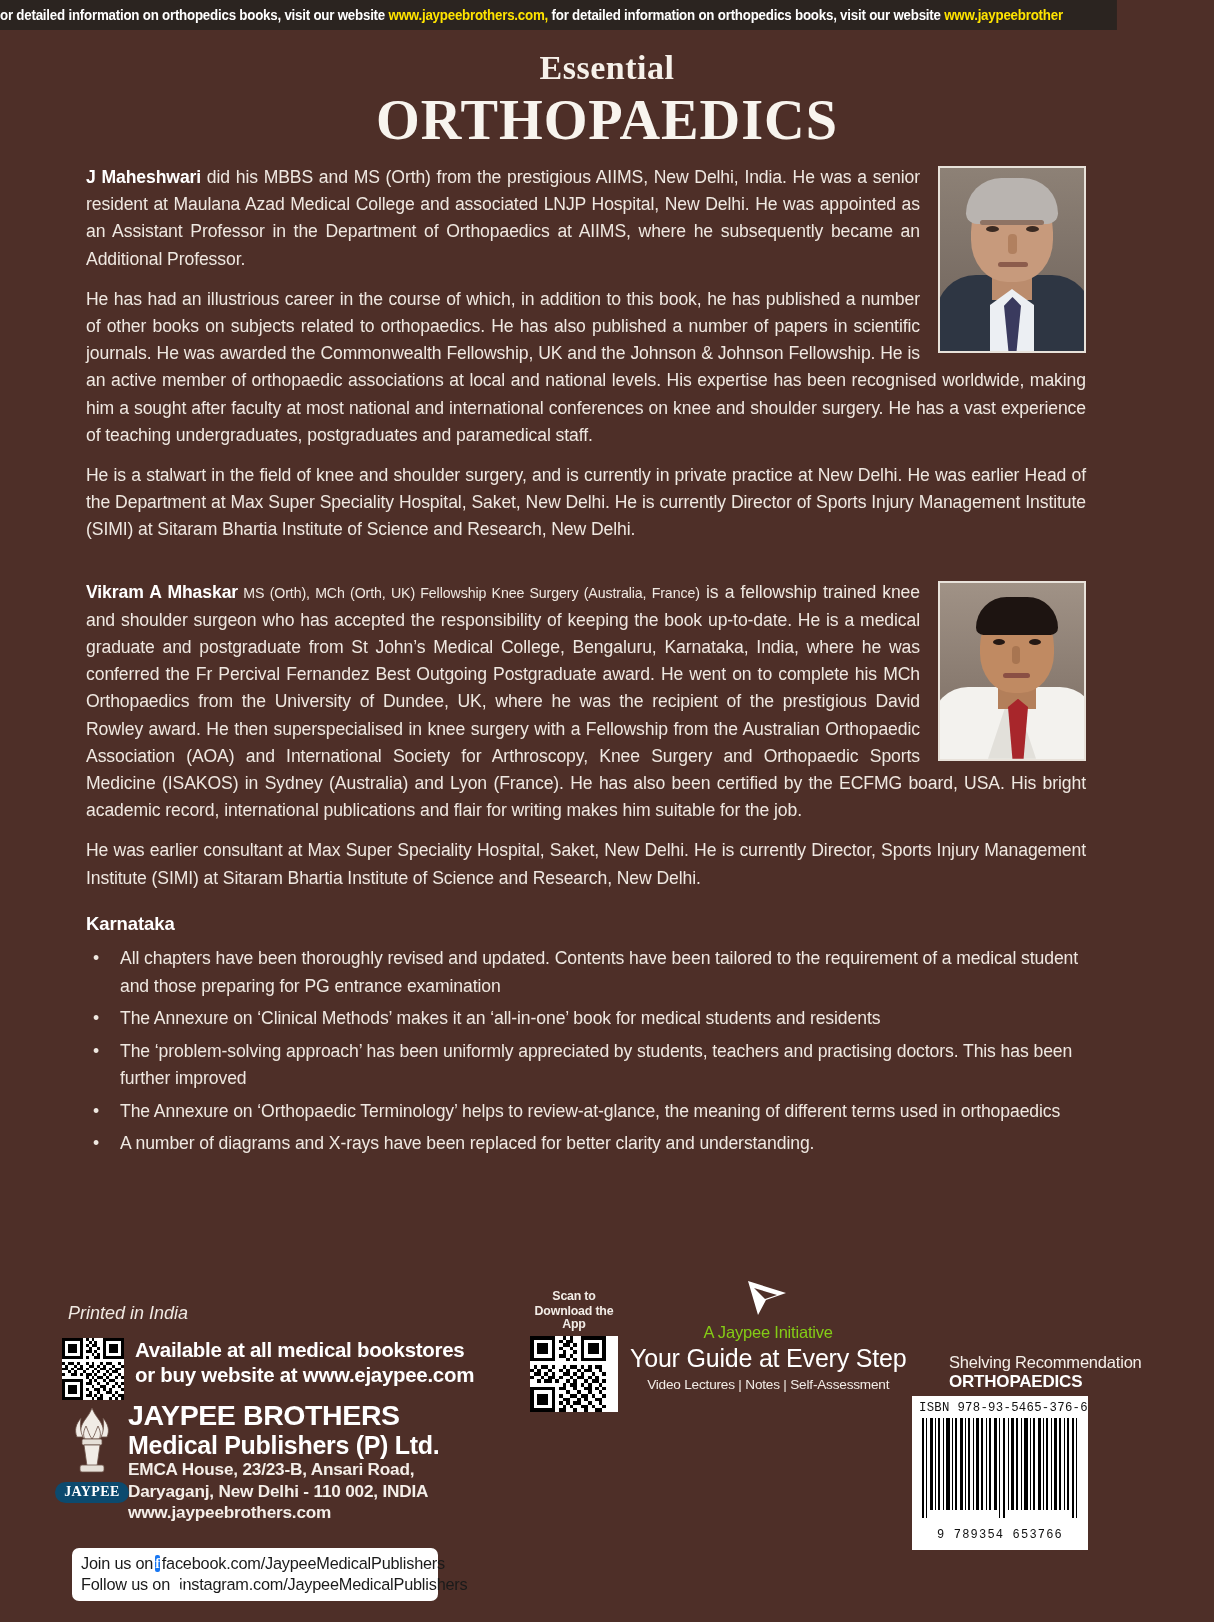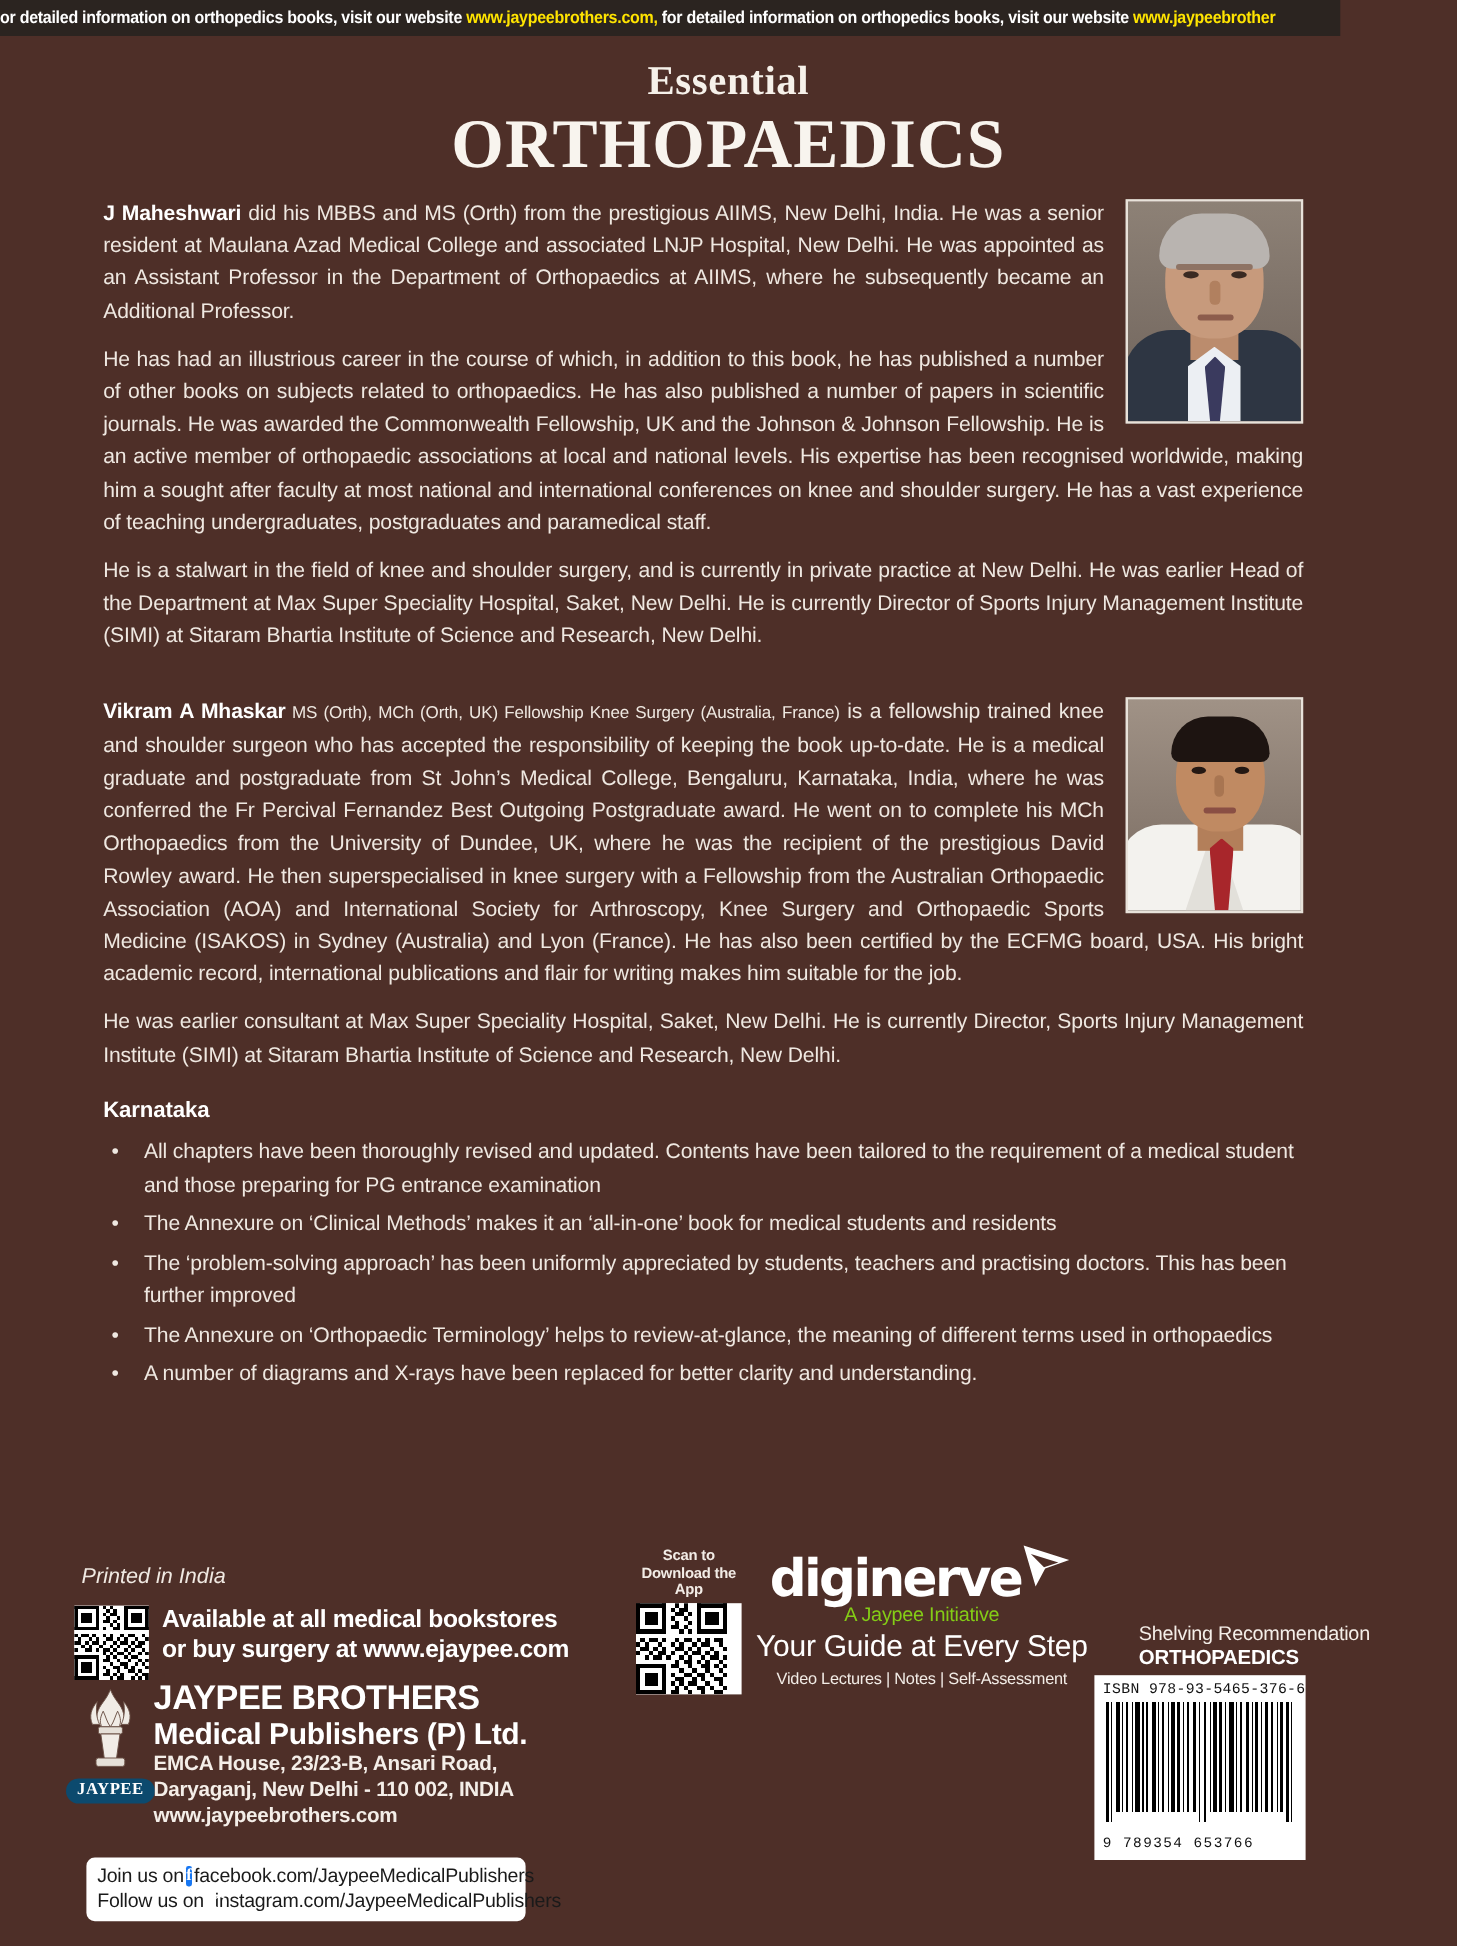--- a/index.html
+++ b/index.html
@@ -266,21 +266,21 @@
     padding: 5px 7px 4px 7px;
   }
   .isbn-text {
     font-family: "Liberation Mono", "DejaVu Sans Mono", monospace;
     font-size: 12.3px; color: #111; letter-spacing: 0.3px;
     white-space: nowrap; margin-bottom: 3px;
   }
   .isbn-digits {
     font-family: "Liberation Mono", "DejaVu Sans Mono", monospace;
     font-size: 12px; color: #111; letter-spacing: 1.2px;
-    text-align: left; margin-top: 2px;
+    text-align: center; margin-top: 2px;
   }
 </style>
 </head>
 <body>
 
 <div id="page">
 
   <div class="top-strip">
     <span class="strip-inner">
       <span>or detailed information on orthopedics books, visit our website </span><span class="yellow">www.jaypeebrothers.com,</span><span> for detailed information on orthopedics books, visit our website </span><span class="yellow">www.jaypeebrother</span>
@@ -458,21 +458,21 @@
           <rect x="10" y="20" width="1" height="1"></rect>
             <rect x="12" y="20" width="2" height="1"></rect>
           <rect x="16" y="20" width="1" height="1"></rect>
             <rect x="18" y="20" width="1" height="1"></rect>
           <rect x="20" y="20" width="1" height="1"></rect>
         </g>
       </svg>
     </span>
     <div class="avail-text">
       <div>Available at all medical bookstores</div>
-      <div>or buy surgery at www.ejaypee.com</div>
+      <div>or buy website at www.ejaypee.com</div>
     </div>
   </div>
 
   <div class="pub-block">
     <div class="logo-col">
       <span class="torch">
         <svg width="52" height="74" viewBox="0 0 52 74">
           <g fill="#f1ece6" stroke="#6b5046" stroke-width="0.8">
             <path d="M26 2 C22 12 17 14 15 22 C13 30 19 33 19 33 L33 33 C33 33 39 30 37 22 C35 14 30 12 26 2 Z"></path>
             <path d="M15 12 C10 18 8 24 11 31 L17 31 C14 25 14 18 15 12 Z"></path>
@@ -622,21 +622,20 @@
             <rect x="8" y="20" width="2" height="1"></rect>
               <rect x="12" y="20" width="1" height="1"></rect>
             <rect x="15" y="20" width="1" height="1"></rect>
               <rect x="18" y="20" width="2" height="1"></rect>
           </g>
         </svg>
       </span>
     </div>
     <div class="digi-col">
       <div class="digi-logo-row">
-        <span class="digi-word">diginerve</span>
         <span class="digi-arrow">
           <svg width="46" height="40" viewBox="0 0 46 40">
             <path d="M4 3 L42 15 L22 22 L14 37 Z" fill="#ffffff"></path>
             <path d="M10 10 L33 17 L21 21 Z" fill="#4e2f28"></path>
           </svg>
         </span>
       </div>
       <div class="digi-t1">A Jaypee Initiative</div>
       <div class="digi-t2">Your Guide at Every Step</div>
       <div class="digi-t3">Video Lectures | Notes | Self-Assessment</div>

